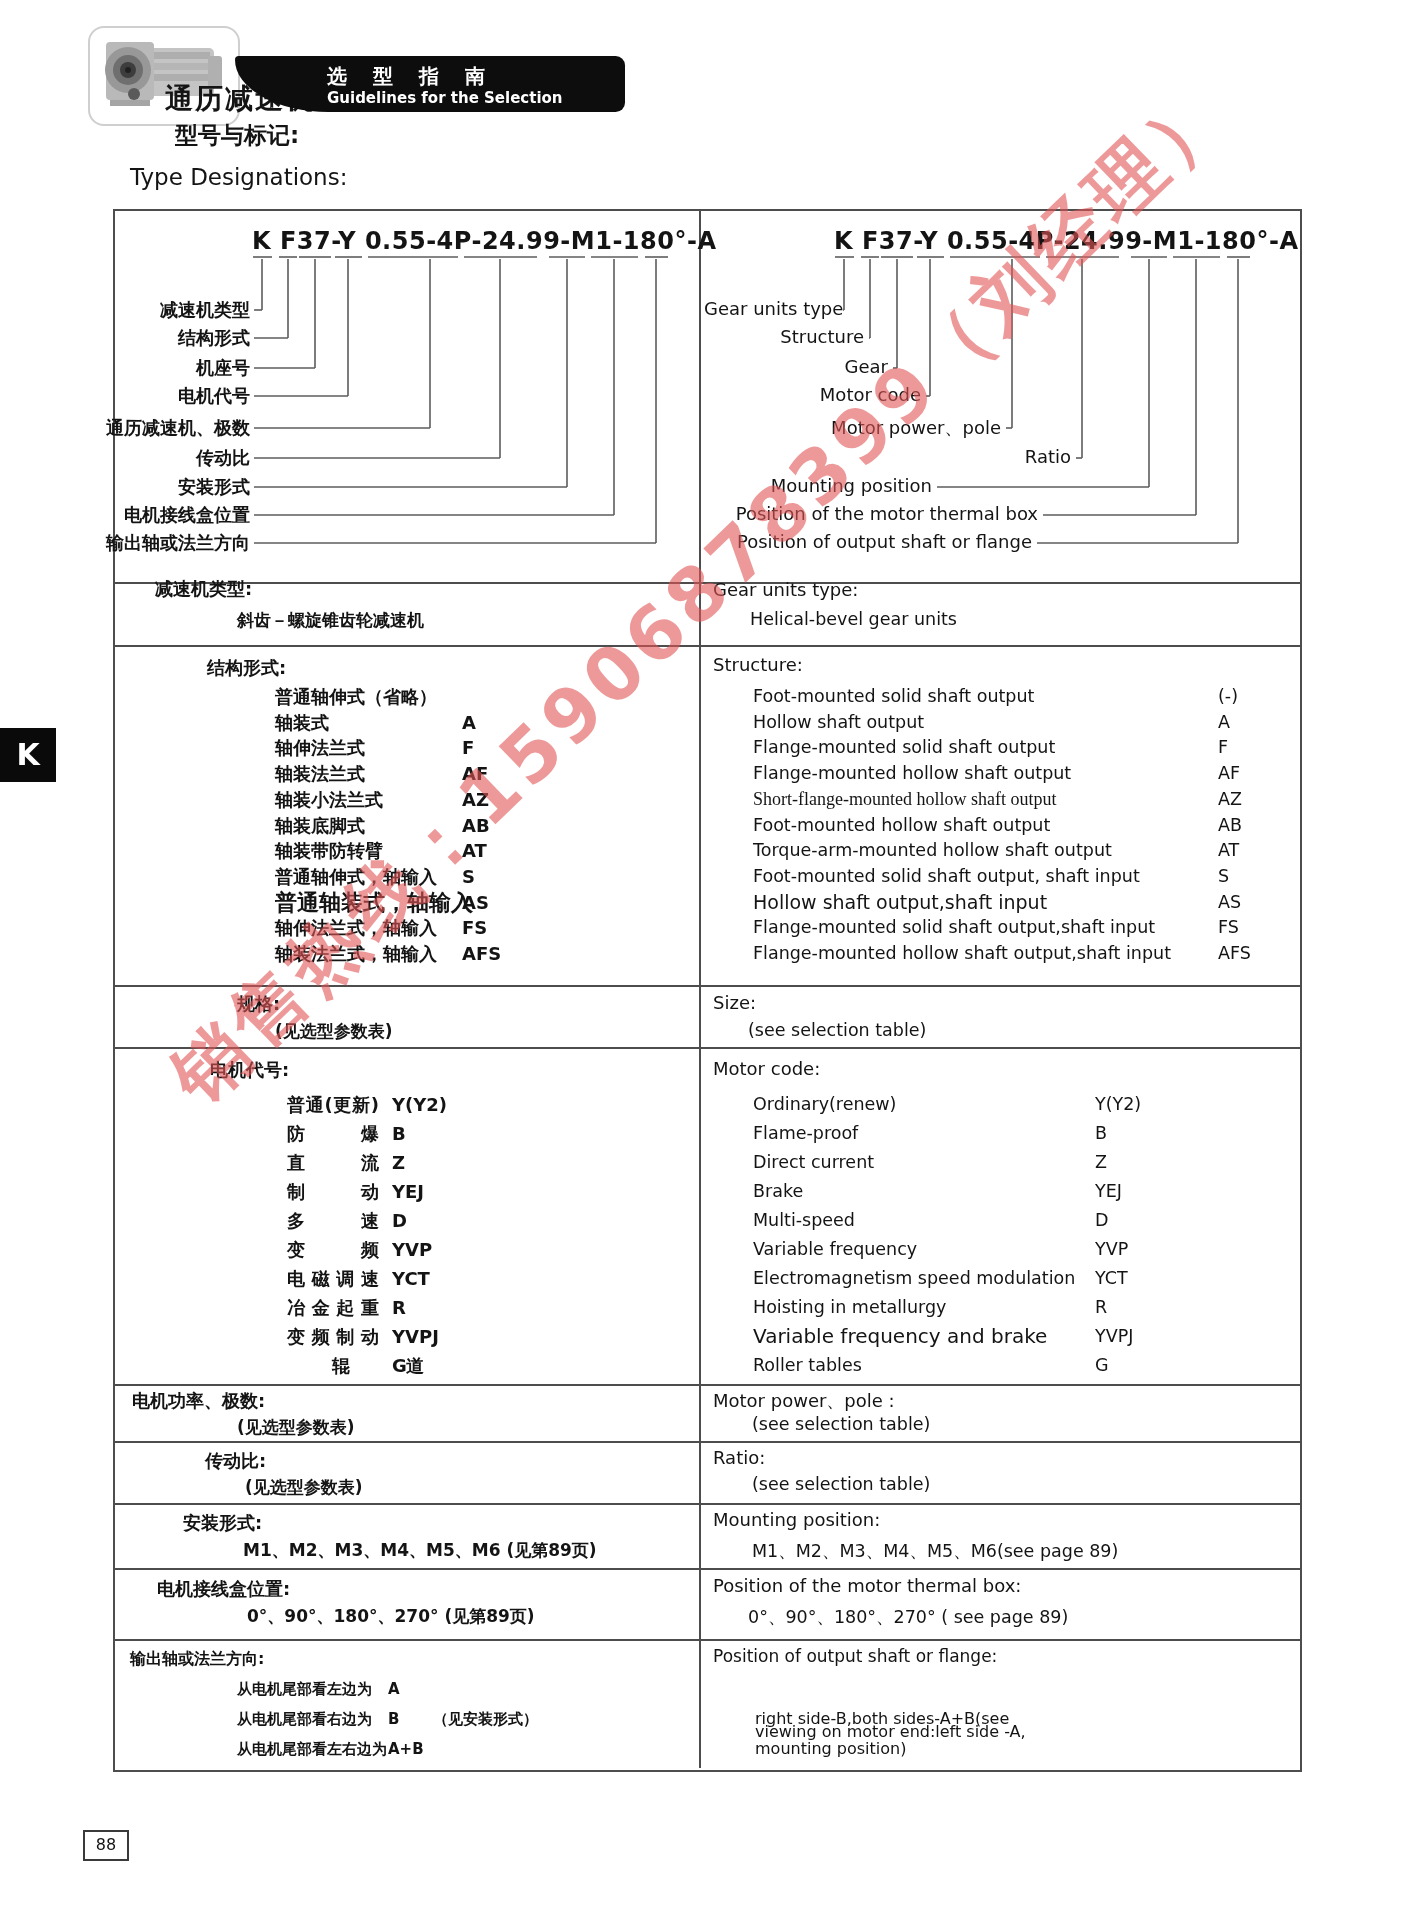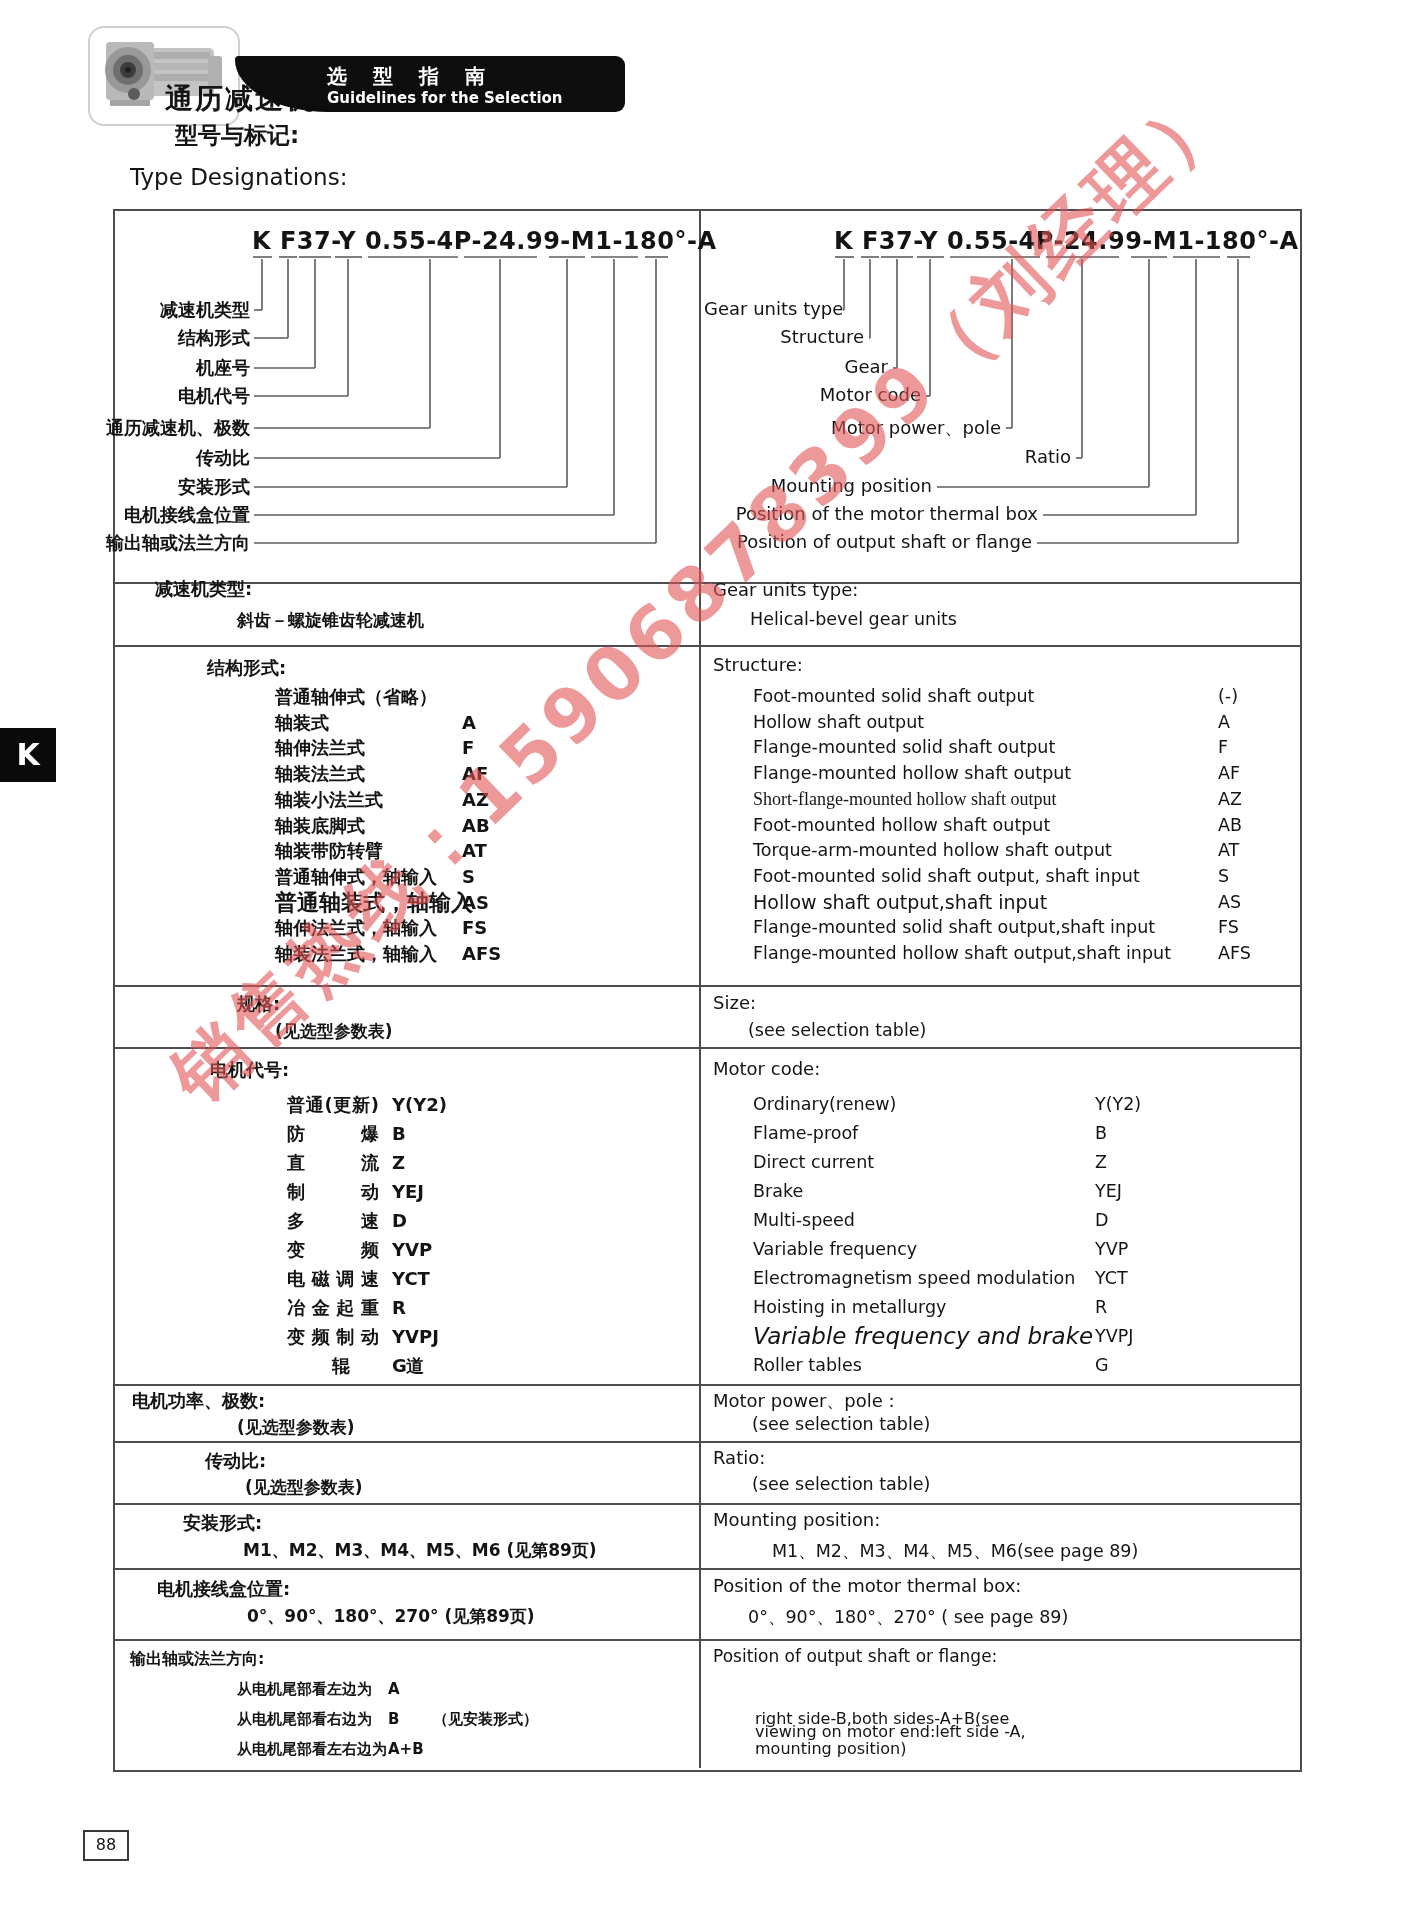--- a/index.html
+++ b/index.html
@@ -343,21 +343,21 @@
       </div>
       <div class="row" style="top: 174px; height: 29px; line-height: 29px; width: 100%;">
         <span class="nm " style="font-size: 17.5px;">Electromagnetism speed modulation</span>
         <span class="cd" style="left: 342px; font-size: 17.5px;">YCT</span>
       </div>
       <div class="row" style="top: 203px; height: 29px; line-height: 29px; width: 100%;">
         <span class="nm " style="font-size: 17.5px;">Hoisting in metallurgy</span>
         <span class="cd" style="left: 342px; font-size: 17.5px;">R</span>
       </div>
       <div class="row" style="top: 232px; height: 29px; line-height: 29px; width: 100%;">
-        <span class="nm " style="font-size: 23px; font-style: italic;">Variable frequency and brake</span>
+        <span class="nm " style="font-size: 20px;">Variable frequency and brake</span>
         <span class="cd" style="left: 342px; font-size: 17.5px;">YVPJ</span>
       </div>
       <div class="row" style="top: 261px; height: 29px; line-height: 29px; width: 100%;">
         <span class="nm " style="font-size: 17.5px;">Roller tables</span>
         <span class="cd" style="left: 342px; font-size: 17.5px;">G</span>
       </div>
     </div>
 
   <div class="abs cnt" style="left:132px;top:1389px">电机功率、极数:</div>
   <div class="abs cnv" style="left:237px;top:1416px">(见选型参数表)</div>
@@ -365,21 +365,21 @@
   <div class="abs env" style="left:752px;top:1414px">(see selection table)</div>
 
   <div class="abs cnt" style="left:205px;top:1449px">传动比:</div>
   <div class="abs cnv" style="left:245px;top:1476px">(见选型参数表)</div>
   <div class="abs ent" style="left:713px;top:1447px">Ratio:</div>
   <div class="abs env" style="left:752px;top:1474px">(see selection table)</div>
 
   <div class="abs cnt" style="left:183px;top:1511px">安装形式:</div>
   <div class="abs cnv" style="left:243px;top:1539px">M1、M2、M3、M4、M5、M6 (见第89页)</div>
   <div class="abs ent" style="left:713px;top:1509px">Mounting position:</div>
-  <div class="abs env" style="left:772px;top:1539px">M1、M2、M3、M4、M5、M6(see page 89)</div>
+  <div class="abs env" style="left:752px;top:1539px">M1、M2、M3、M4、M5、M6(see page 89)</div>
 
   <div class="abs cnt" style="left:157px;top:1577px">电机接线盒位置:</div>
   <div class="abs cnv" style="left:247px;top:1605px">0°、90°、180°、270° (见第89页)</div>
   <div class="abs ent" style="left:713px;top:1575px">Position of the motor thermal box:</div>
   <div class="abs env" style="left:748px;top:1605px">0°、90°、180°、270° ( see page 89)</div>
 
   <div class="abs small-cn" style="left:130px;top:1649px;font-size:16px">输出轴或法兰方向:</div>
   <div id="outdir-cn" class="lst" style="left:237px;top:1674px;width:470px;height:95px">
       <div class="row" style="top: 0px; height: 30px; line-height: 30px; width: 100%;">
         <span class="cd small-cn" style="left: 0px;">从电机尾部看左边为</span>

